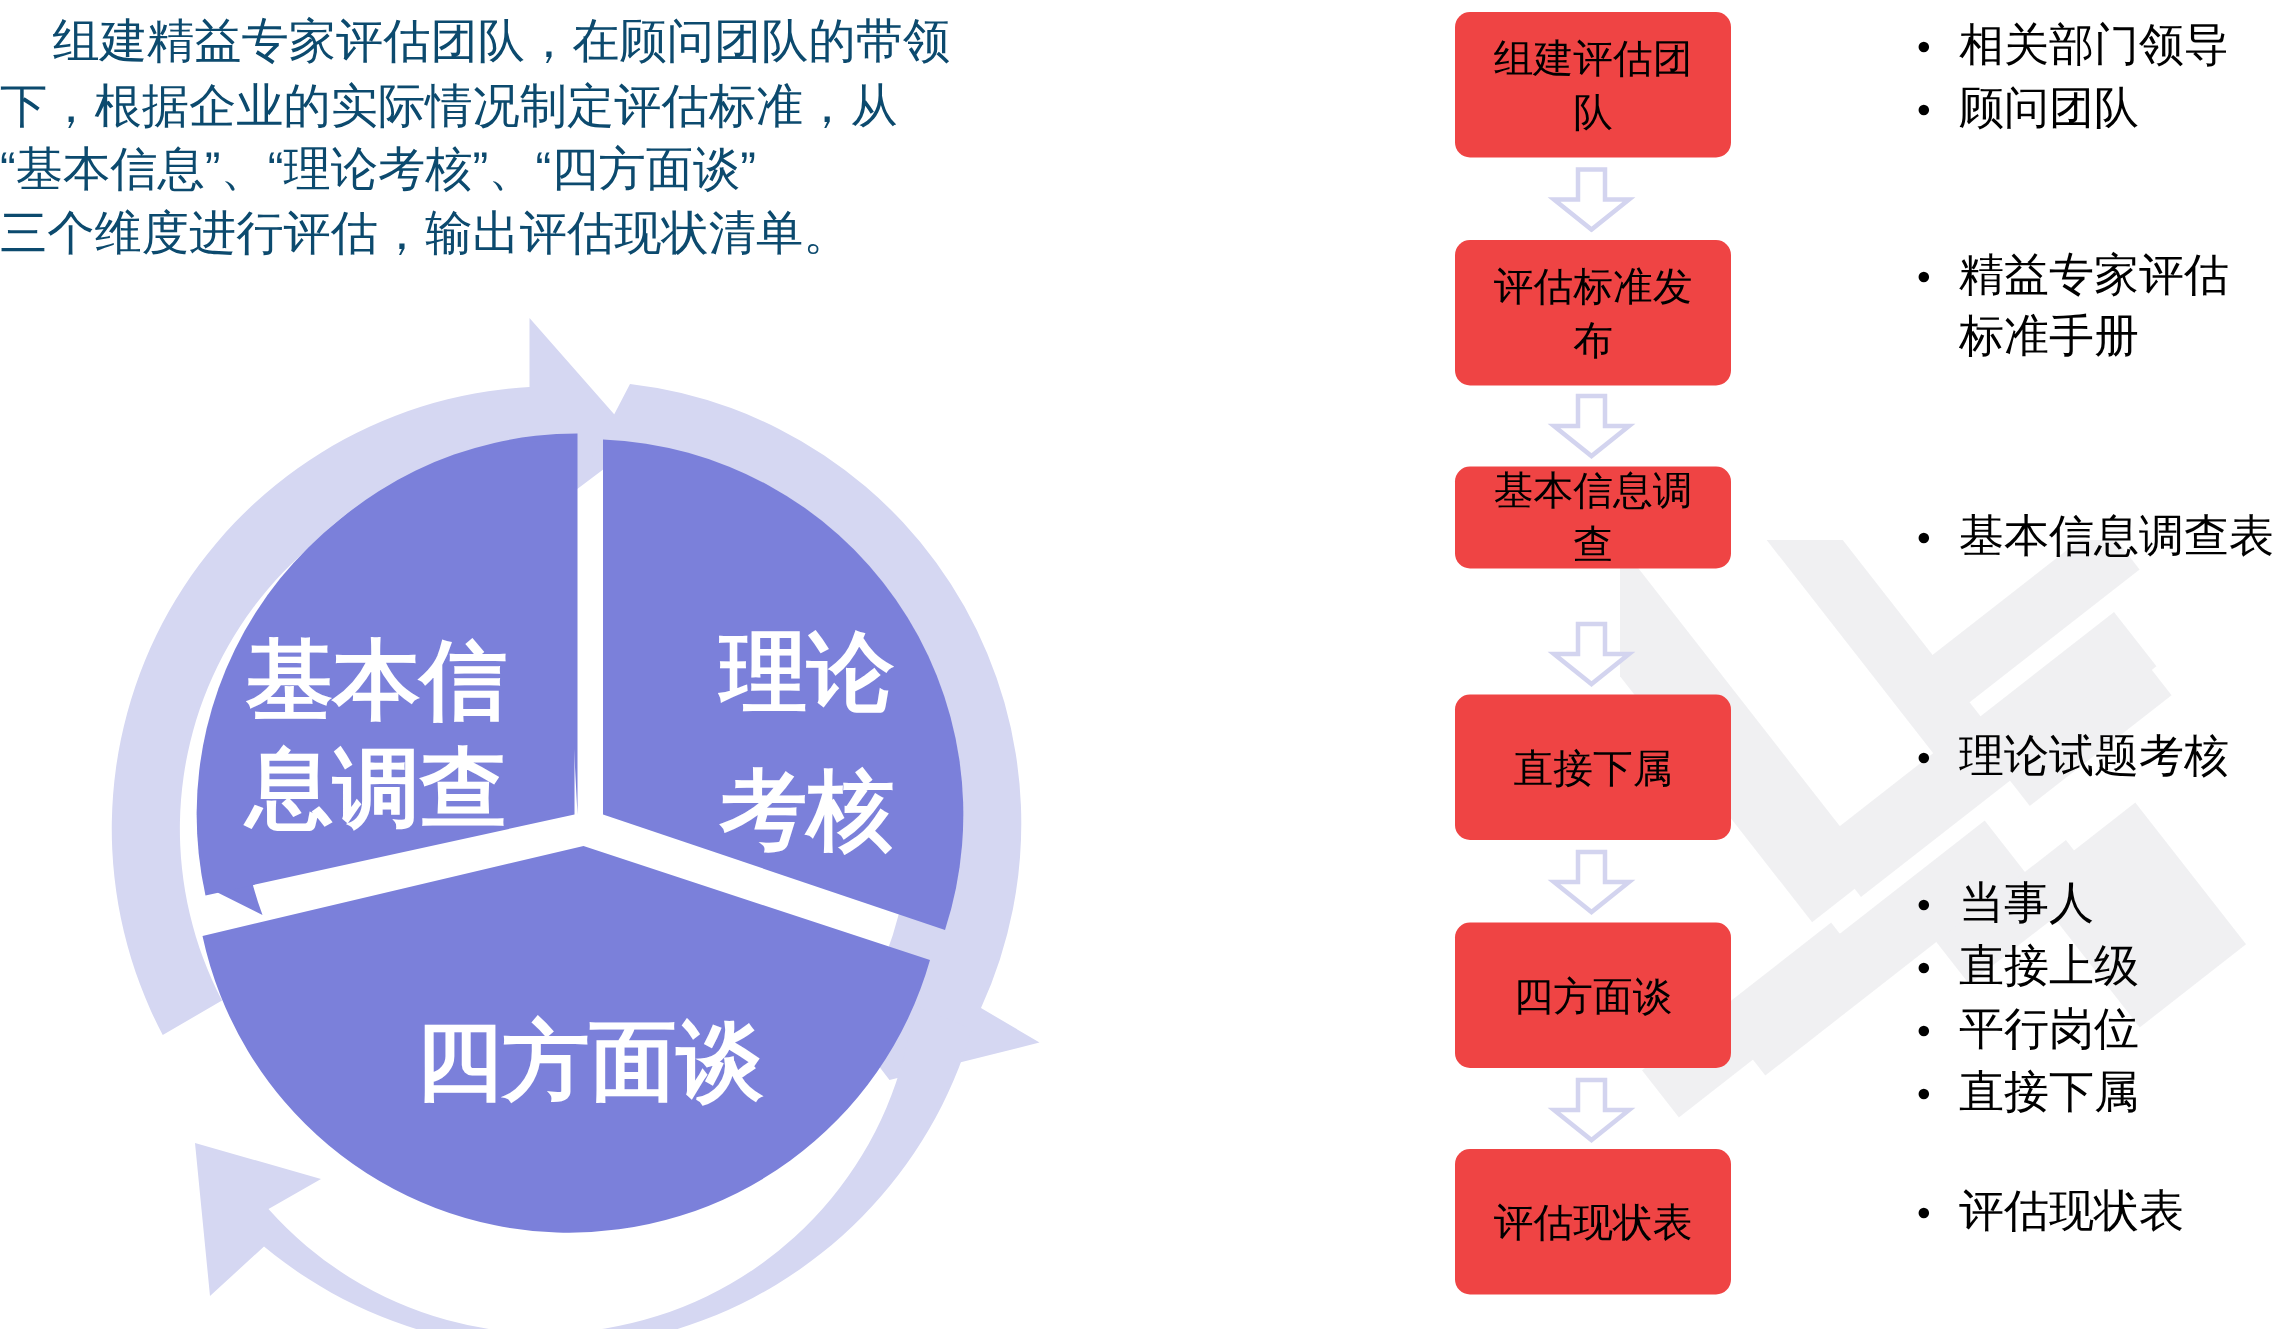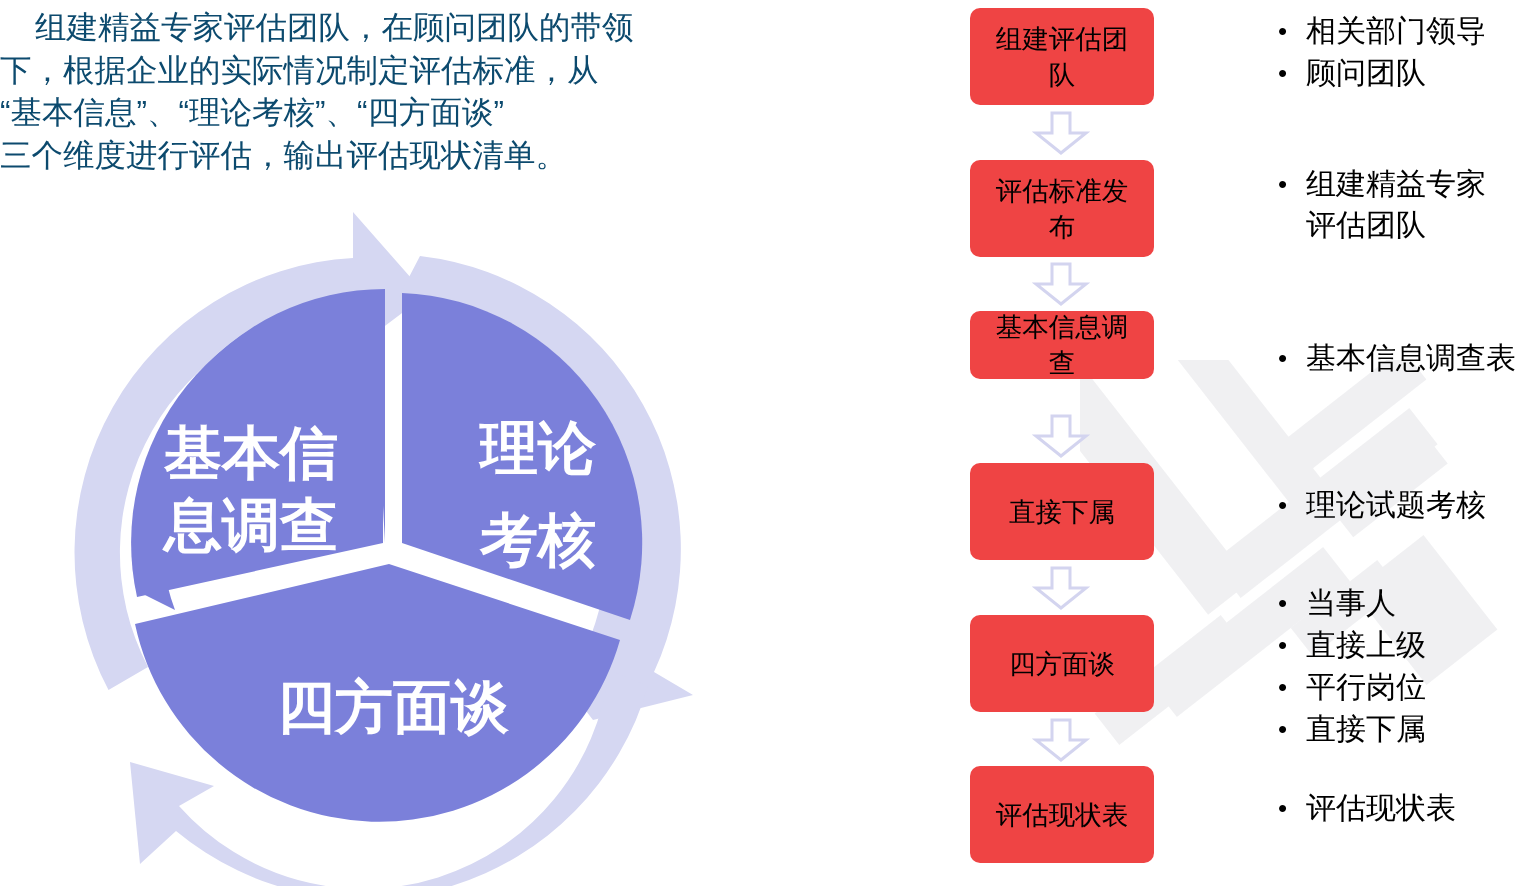--- a/index.html
+++ b/index.html
@@ -223,21 +223,21 @@
       </div>
       <div class="brow">
         <span class="bdot">•</span>
         <span class="btext">顾问团队</span>
       </div>
     </div>
 
     <div class="bgroup" style="top:163px; width:215px;">
       <div class="brow">
         <span class="bdot">•</span>
-        <span class="btext wrap">组建精益专家评估团队</span>
+        <span class="btext wrap">精益专家评估标准手册</span>
       </div>
     </div>
 
     <div class="bgroup" style="top:337px;">
       <div class="brow">
         <span class="bdot">•</span>
         <span class="btext">基本信息调查表</span>
       </div>
     </div>
 

